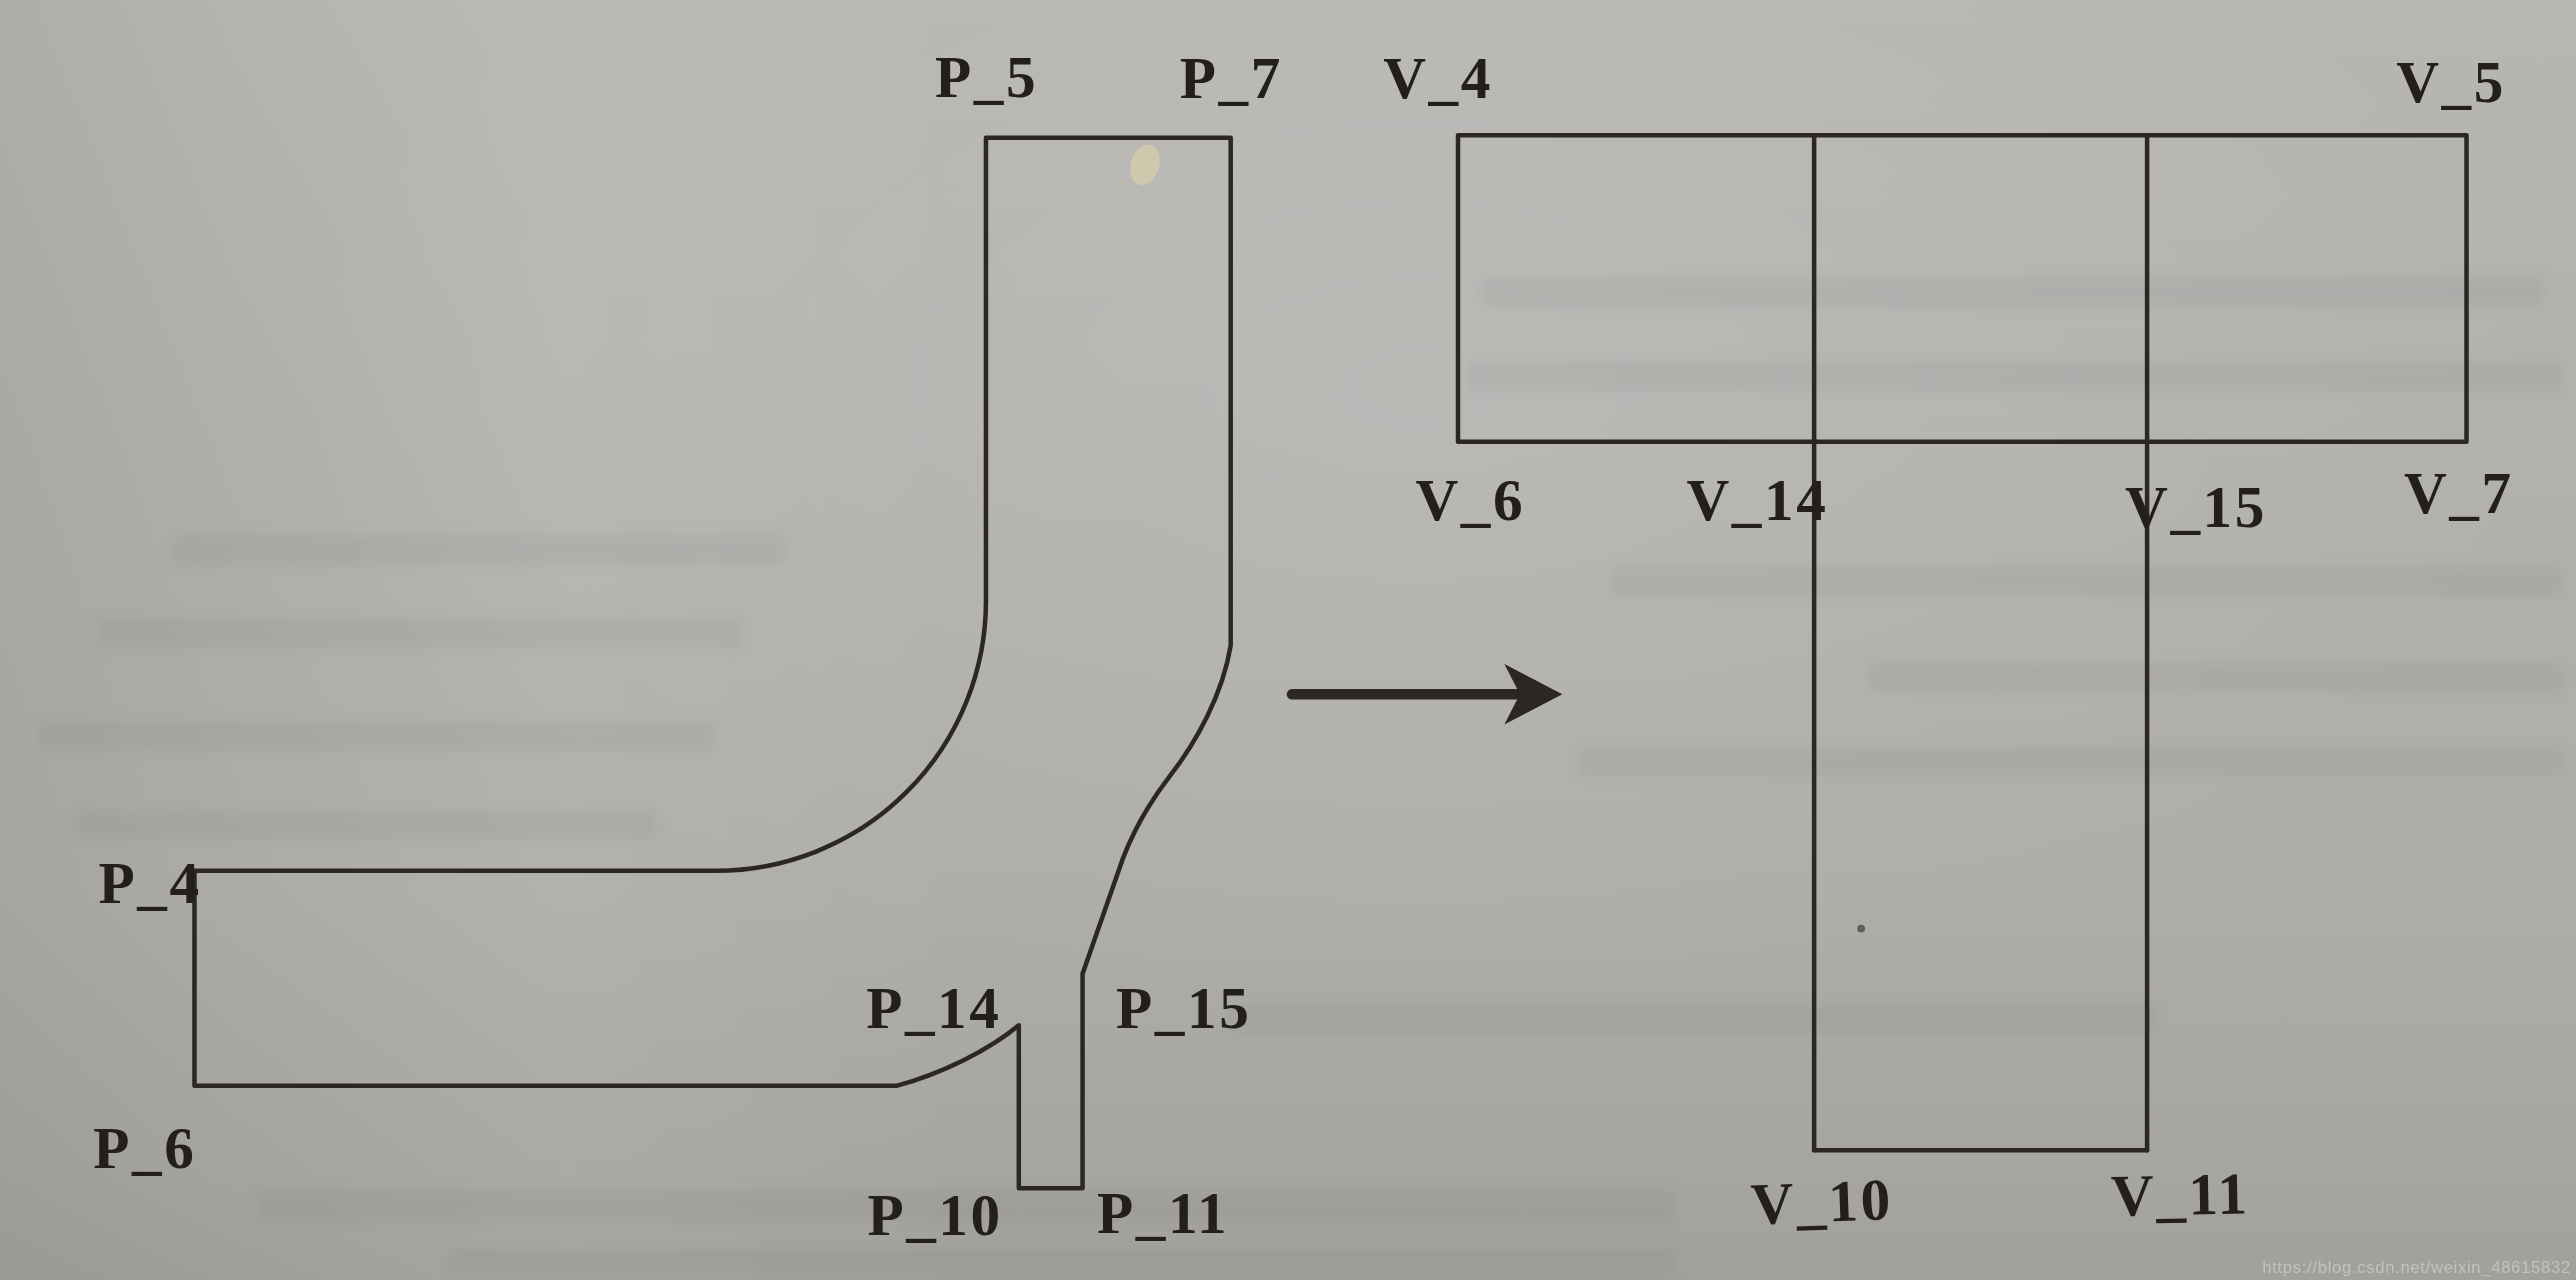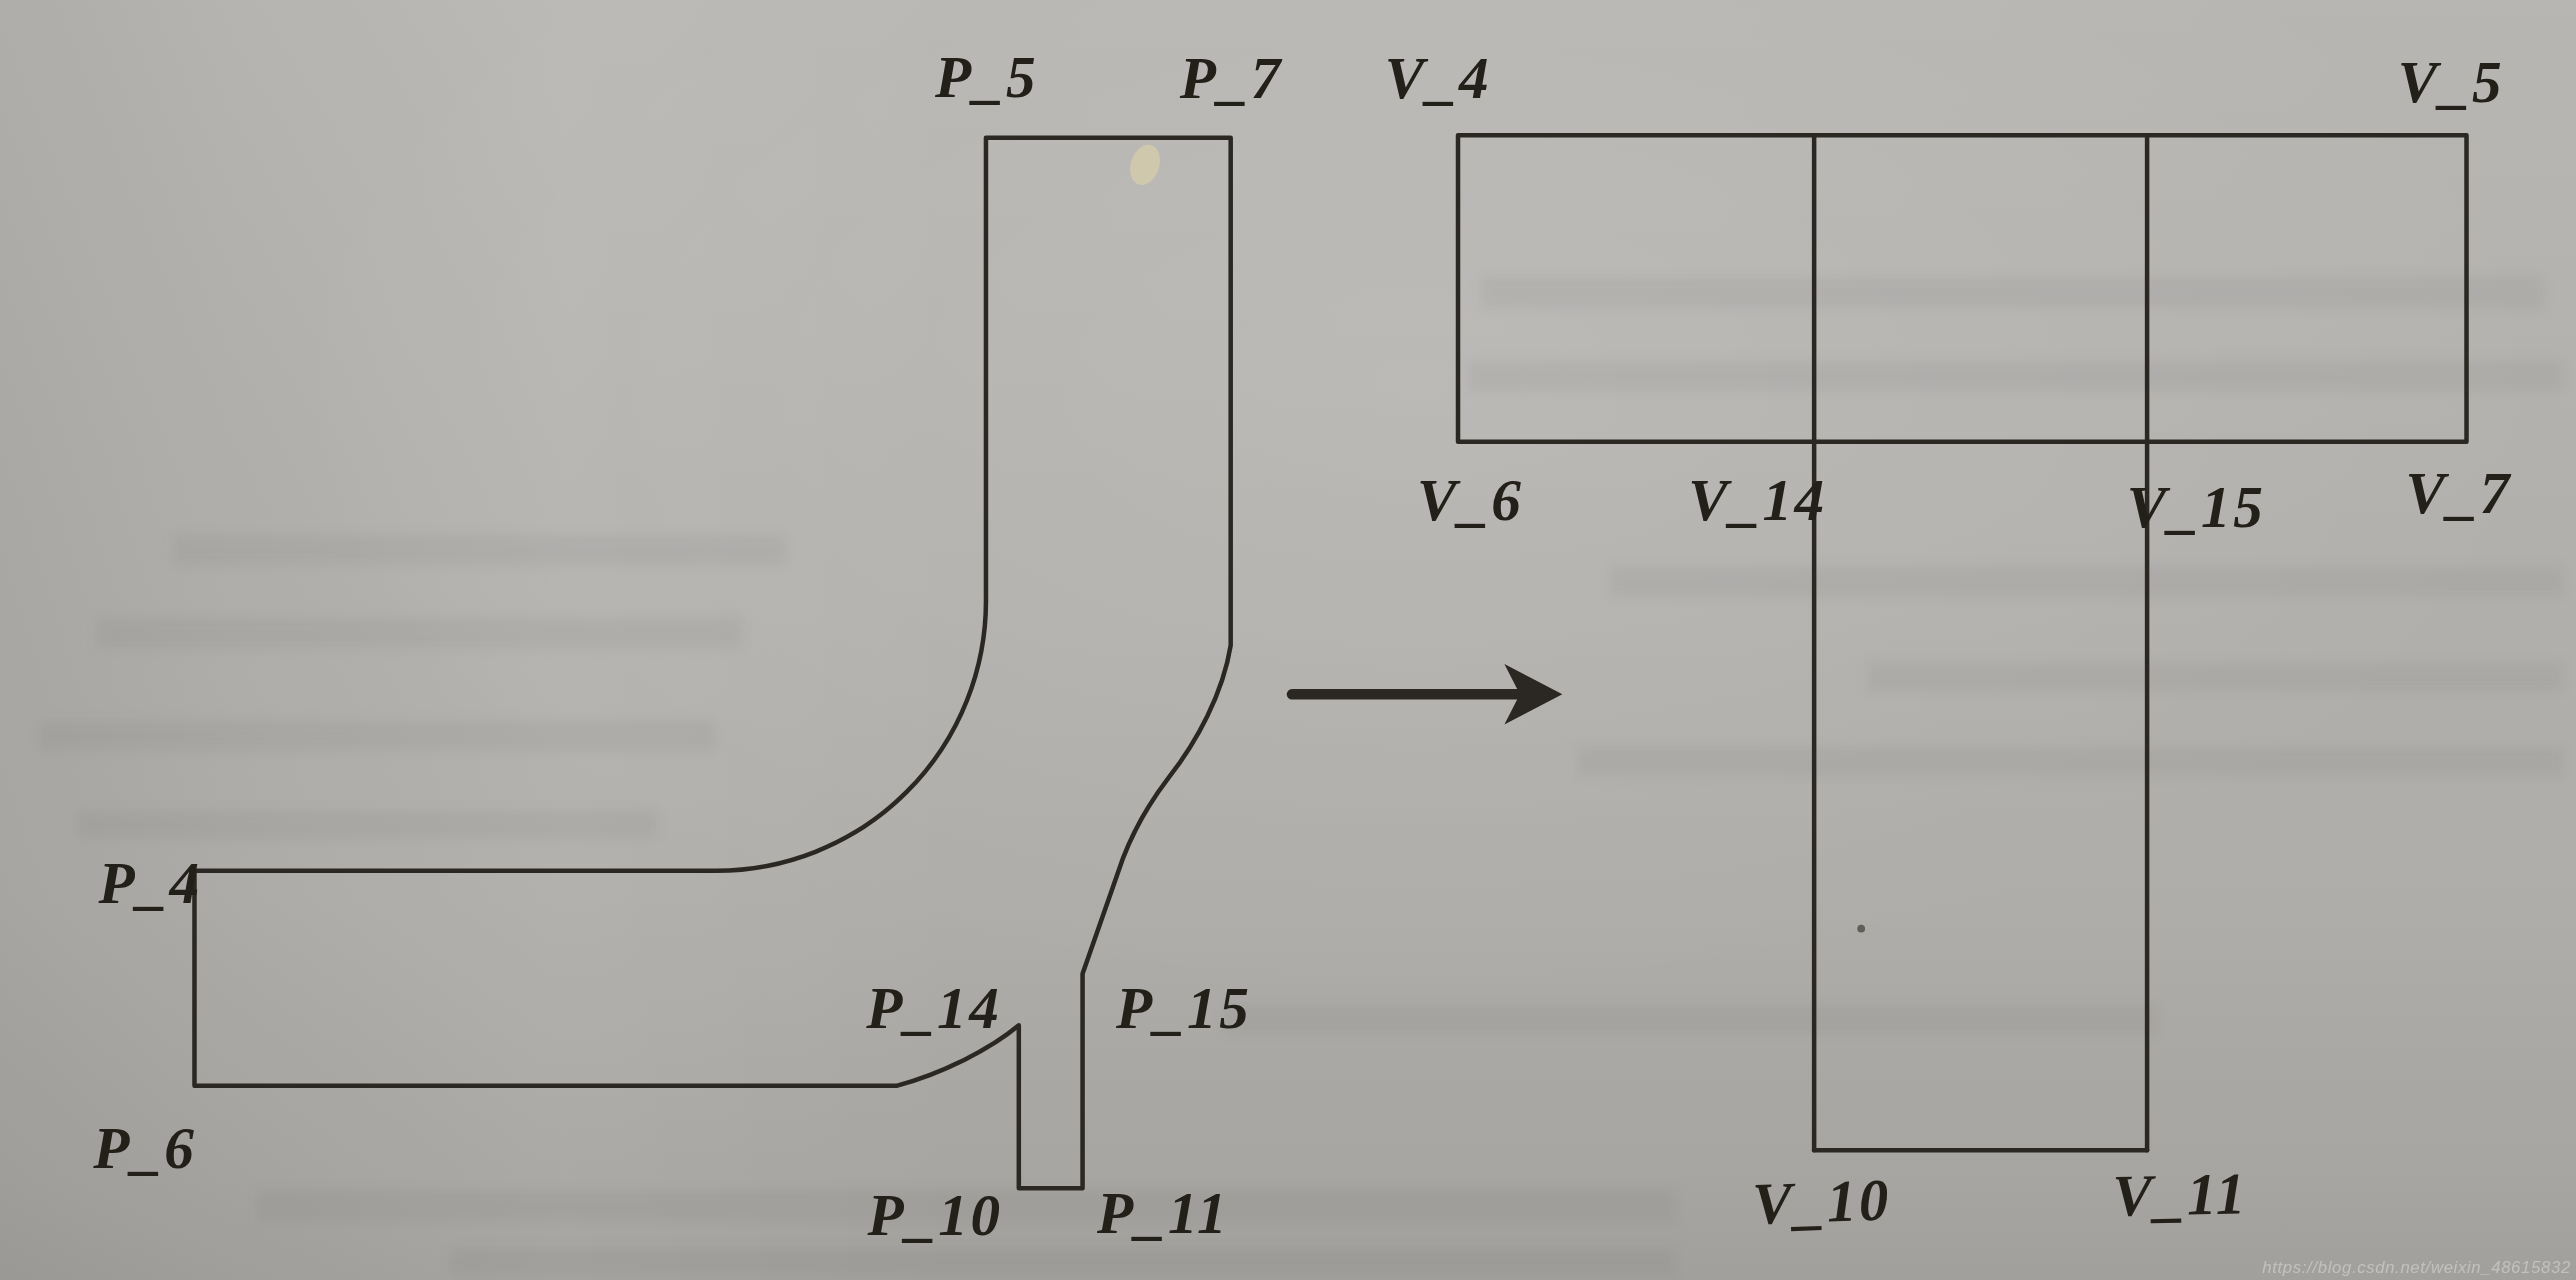--- a/index.html
+++ b/index.html
@@ -12,21 +12,20 @@
   }
   .page {
     position: relative;
     width: 2576px;
     height: 1281px;
     
     background:
       radial-gradient(ellipse 1674px 902px at 55% 30%, rgba(255,255,255,0.10), rgba(255,255,255,0) 70%),
       linear-gradient(90deg, rgba(60,58,54,0.07) 0%, rgba(60,58,54,0.02) 9%, rgba(255,255,255,0.05) 22%, rgba(255,255,255,0.0) 38%),
       linear-gradient(180deg, #b8b6b3 0%, #b3b1ae 35%, #afada9 70%, #a7a5a1 92%, #a2a09c 100%);
-    font-style: italic;
   }
   svg { position: absolute; left: 0; top: 0; display: block; }
 
   .ink-line {
     fill: none;
     stroke: #2b2823;
     stroke-width: 7;
     stroke-linejoin: round;
     stroke-linecap: round;
   }

